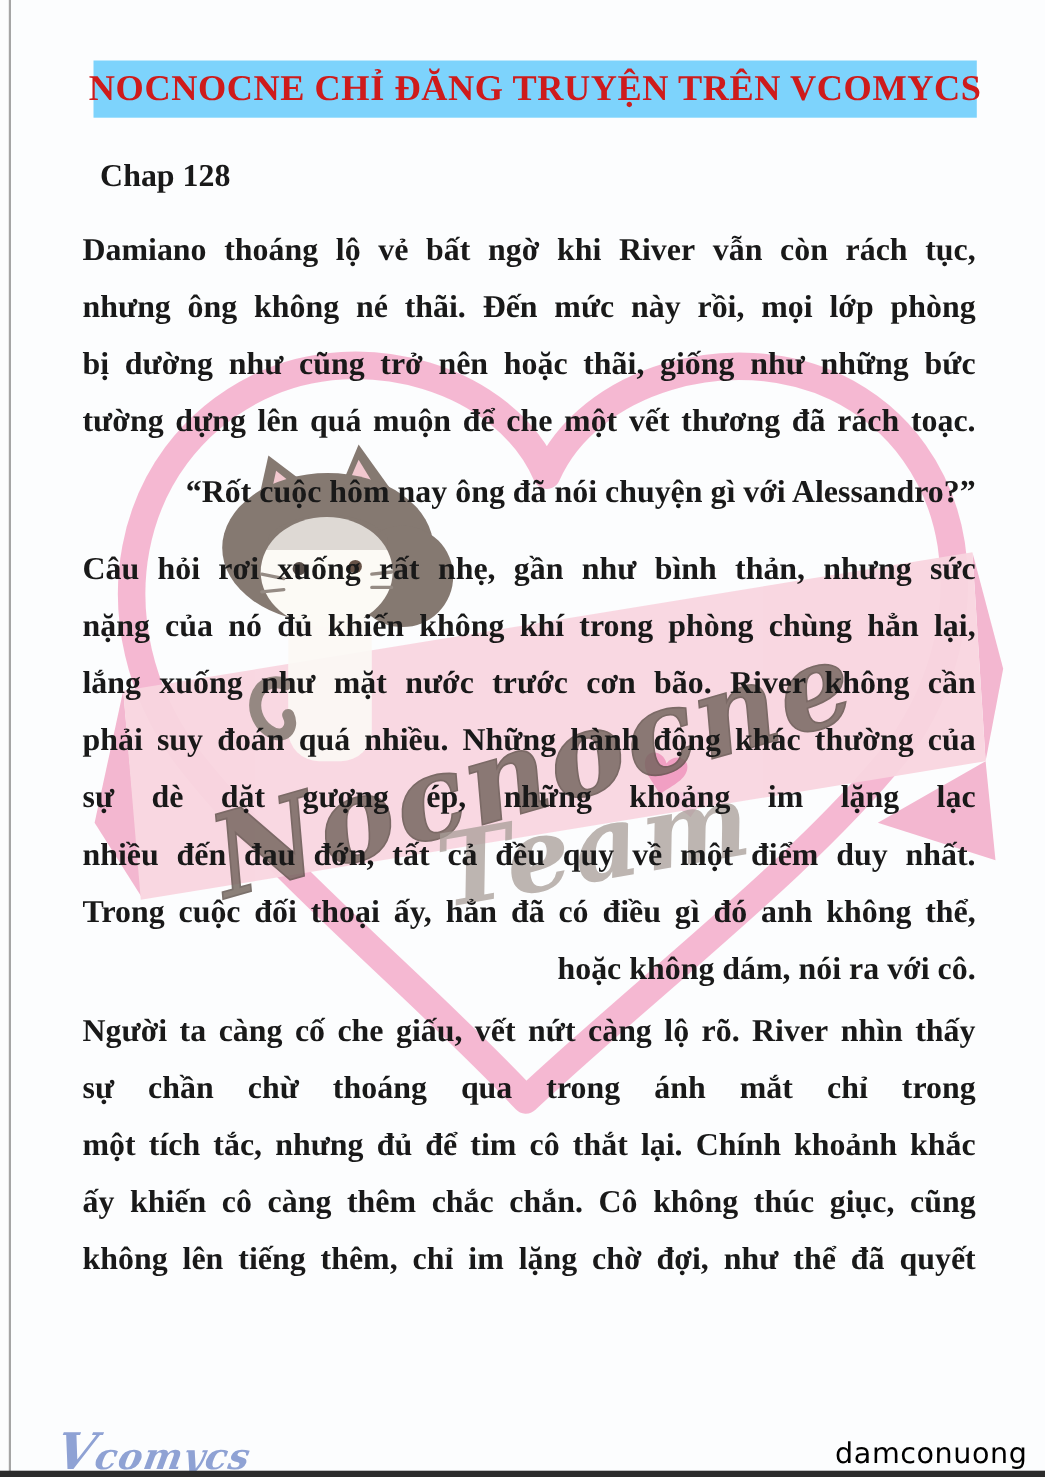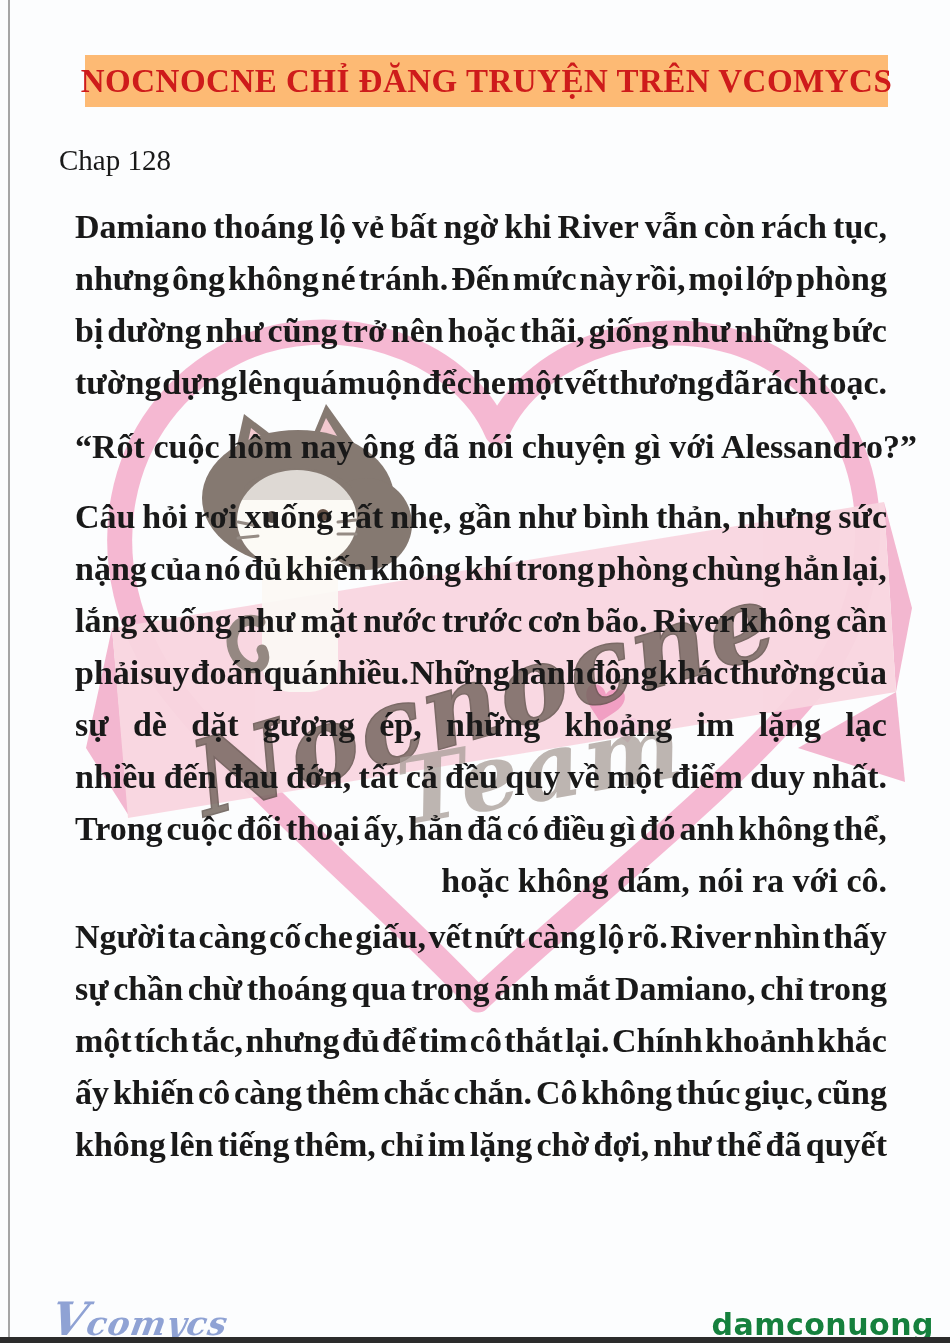--- a/index.html
+++ b/index.html
@@ -14,55 +14,55 @@
   .left-edge-line{
     position:absolute;left:8px;top:0;width:2px;height:100%;
     background:#a5a5a5;z-index:4;
   }
   .bottom-bar{
     position:absolute;left:0;bottom:0;width:100%;height:6px;
     background:#2c2c2c;z-index:5;
   }
   .title-band{
     position:absolute;left:85px;top:55px;width:803px;height:52px;
-    background:#fdba74;
+    background:#7dd3fc;
     display:flex;align-items:center;justify-content:center;
     z-index:3;
   }
   .title-band span{
     font-size:33px;font-weight:bold;color:#ce1b1b;
     letter-spacing:.5px;white-space:nowrap;
   }
   .chapter{
-    position:absolute;left:59px;top:134px;height:52px;line-height:52px;
-    font-size:29px;font-weight:normal;color:#191919;z-index:3;
+    position:absolute;left:91px;top:134px;height:52px;line-height:52px;
+    font-size:29px;font-weight:bold;color:#191919;z-index:3;
   }
   .para{position:absolute;left:75px;width:812px;z-index:3;}
   #p1{top:201px;} #pq{top:421px;} #p2{top:491px;} #p3{top:911px;}
   .line{
     height:52px;line-height:52px;
-    font-size:34px;font-weight:bold;color:#191919;
+    font-size:29px;font-weight:bold;color:#191919;
     white-space:nowrap;
   }
   .flexline{display:flex;justify-content:space-between;}
   .l{text-align:right;}
   .wm{position:absolute;left:0;top:0;z-index:1;}
   .footer-logo{
     position:absolute;left:52px;top:1292px;z-index:4;
     color:#8fa2d4;font-style:italic;font-weight:bold;
     transform:skewX(-10deg);
     font-family:"DejaVu Serif", serif;
     white-space:nowrap;
   }
   .footer-logo .big-v{font-size:46px;}
   .footer-logo .rest{font-size:33px;letter-spacing:1px;}
   .footer-credit{
     position:absolute;right:16px;top:1307px;z-index:4;
     font-family:"DejaVu Sans", sans-serif;
-    font-weight:bold;font-size:30px;color:#15803d;
+    font-weight:normal;font-size:26px;color:#000000;
     text-shadow:0 0 5px #ffffff,0 0 2px #ffffff;
     letter-spacing:.5px;
   }
 </style>
 </head>
 <body>
 
 <div class="page">
 
   <svg class="wm" width="950" height="1343" viewBox="0 0 950 1343">
@@ -121,21 +121,21 @@
         <span>vẫn</span>
         <span>còn</span>
         <span>rách</span>
         <span>tục,</span>
       </div>
     <div class="line j flexline">
         <span>nhưng</span>
         <span>ông</span>
         <span>không</span>
         <span>né</span>
-        <span>tránh.</span>
+        <span>thãi.</span>
         <span>Đến</span>
         <span>mức</span>
         <span>này</span>
         <span>rồi,</span>
         <span>mọi</span>
         <span>lớp</span>
         <span>phòng</span>
       </div>
     <div class="line j flexline">
         <span>bị</span>
@@ -292,21 +292,20 @@
       </div>
     <div class="line j flexline">
         <span>sự</span>
         <span>chần</span>
         <span>chừ</span>
         <span>thoáng</span>
         <span>qua</span>
         <span>trong</span>
         <span>ánh</span>
         <span>mắt</span>
-        <span>Damiano,</span>
         <span>chỉ</span>
         <span>trong</span>
       </div>
     <div class="line j flexline">
         <span>một</span>
         <span>tích</span>
         <span>tắc,</span>
         <span>nhưng</span>
         <span>đủ</span>
         <span>để</span>

